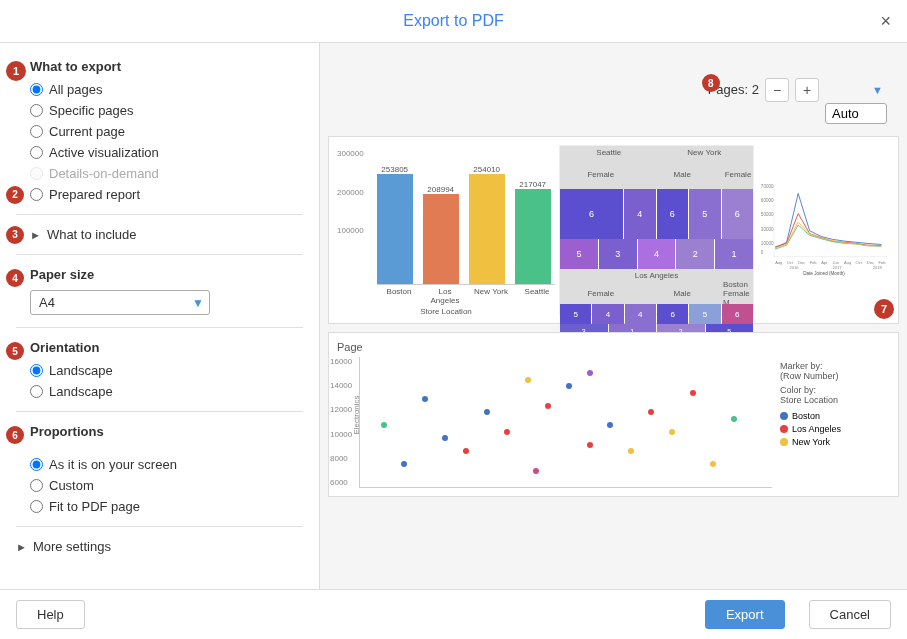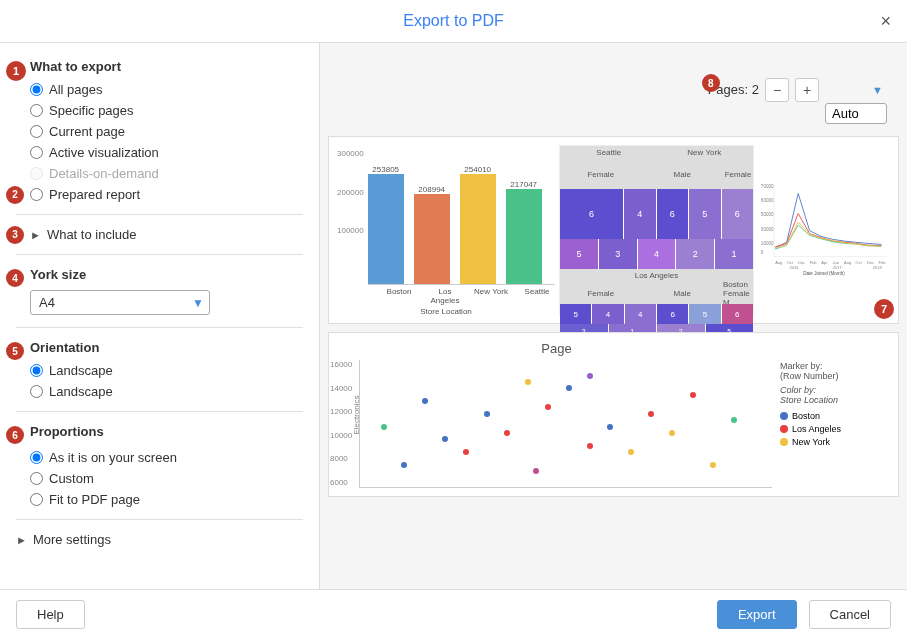--- a/index.html
+++ b/index.html
@@ -292,21 +292,21 @@
         <div class="collapsible-section">
           <span class="chevron-right">►</span>
           <span>What to include</span>
         </div>
       </div>
 
       <hr class="divider">
 
       <div style="position:relative;padding-left:14px;">
         <div style="position:absolute;left:-10px;top:2px;width:18px;height:18px;background:#c0392b;color:#fff;border-radius:50%;font-size:10px;font-weight:bold;display:flex;align-items:center;justify-content:center;">4</div>
-        <div class="section-header">York size</div>
+        <div class="section-header">Paper size</div>
         <div class="select-wrapper" style="margin-top:6px;margin-bottom:6px;">
           <select>
             <option>A4</option>
             <option>Letter</option>
             <option>A3</option>
             <option>Legal</option>
           </select>
           <span class="select-arrow">▼</span>
         </div>
       </div>
@@ -326,21 +326,21 @@
             <label for="r-port">Landscape</label>
           </div>
         </div>
       </div>
 
       <hr class="divider">
 
       <div style="position:relative;padding-left:14px;">
         <div style="position:absolute;left:-10px;top:2px;width:18px;height:18px;background:#c0392b;color:#fff;border-radius:50%;font-size:10px;font-weight:bold;display:flex;align-items:center;justify-content:center;">6</div>
         <div class="section-header">Proportions</div>
-        <div class="radio-group" style="margin-top:11px;">
+        <div class="radio-group" style="margin-top:18px;">
           <div class="radio-item">
             <input type="radio" name="prop" id="r-screen" checked="" style="">
             <label for="r-screen">As it is on your screen</label>
           </div>
           <div class="radio-item">
             <input type="radio" name="prop" id="r-custom" style="">
             <label for="r-custom">Custom</label>
           </div>
           <div class="radio-item">
             <input type="radio" name="prop" id="r-fit" style="">
@@ -381,21 +381,21 @@
         </div>
       </div>
 
       <div class="preview-page" style="position:relative;">
 
         <div style="display:flex;gap:4px;height:170px;">
 
           <div style="flex:1;position:relative;">
             <div style="display:flex;height:140px;position:relative;">
 
-              <div style="display:flex;flex-direction:column;justify-content:space-between;padding-right:4px;font-size:8px;color:#888;height:120px;padding-top:4px;">
+              <div style="display:flex;flex-direction:column;justify-content:space-between;padding-right:13px;font-size:8px;color:#888;height:120px;padding-top:4px;">
                 <span>300000</span>
                 <span>200000</span>
                 <span>100000</span>
                 <span></span>
               </div>
               <div style="flex:1;display:flex;align-items:flex-end;gap:10px;border-bottom:1px solid #ccc;padding-bottom:0;">
 
                 <div style="display:flex;flex-direction:column;align-items:center;">
                   <span style="font-size:8px;color:#555;">253805</span>
                   <div style="width:36px;height:110px;background:#5b9bd5;"></div>
@@ -514,21 +514,21 @@
             </svg>
           </div>
         </div>
 
         <div style="position:absolute;bottom:4px;right:4px;width:20px;height:20px;background:#c0392b;color:#fff;border-radius:50%;font-size:11px;font-weight:bold;display:flex;align-items:center;justify-content:center;">7</div>
       </div>
 
       <div class="preview-page" style="height:165px;">
         <div style="display:flex;height:100%;gap:4px;">
           <div style="display:flex;flex-direction:column;position:relative;flex:1;">
-            <div style="text-align:center;font-size:13px;color:#555;margin-bottom:4px;">Page</div>
+            <div style="text-align:left;font-size:11px;color:#555;margin-bottom:4px;">Page</div>
 
             <div style="position:absolute;left:0;top:50%;transform:translateY(-50%) rotate(-90deg);font-size:8px;color:#888;transform-origin:center;">Electronics</div>
             <div style="flex:1;position:relative;margin-left:22px;margin-right:4px;border-left:1px solid #ccc;border-bottom:1px solid #ccc;">
 
               <div style="position:absolute;left:-30px;top:0;bottom:0;display:flex;flex-direction:column;justify-content:space-between;font-size:8px;color:#888;">
                 <span>16000</span>
                 <span>14000</span>
                 <span>12000</span>
                 <span>10000</span>
                 <span>8000</span>
@@ -559,21 +559,21 @@
               <div class="dot" style="background:#9b5fcf;left:55%;top:10%;"></div>
               <div class="dot" style="background:#c05090;left:42%;top:85%;"></div>
             </div>
           </div>
 
           <div style="width:110px;font-size:9px;padding-top:20px;">
             <div style="margin-bottom:4px;color:#555;">
               <span>Marker by:</span><br>
               <span>(Row Number)</span>
             </div>
-            <div style="margin-bottom:6px;color:#555;font-style:italic;">
+            <div style="margin-bottom:6px;color:#555;">
               <span>Color by:</span><br>
               <span>Store Location</span>
             </div>
             <div class="legend-item">
               <div class="legend-dot" style="background:#4472c4;"></div>
               <span>Boston</span>
             </div>
             <div class="legend-item">
               <div class="legend-dot" style="background:#e84040;"></div>
               <span>Los Angeles</span>
@@ -584,19 +584,19 @@
             </div>
           </div>
         </div>
       </div>
 
     </div>
   </div>
 
   <div class="dialog-footer">
     <button class="btn">Help</button>
-    <div style="display:flex;gap:12px;">
+    <div style="display:flex;gap:24px;">
       <button class="btn btn-primary">Export</button>
       <button class="btn">Cancel</button>
     </div>
   </div>
 
 </div>
 
 </body></html>

